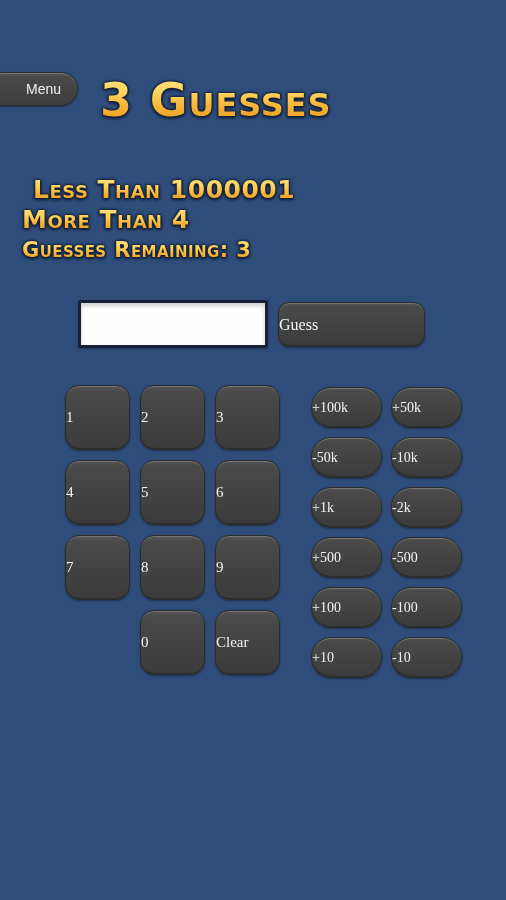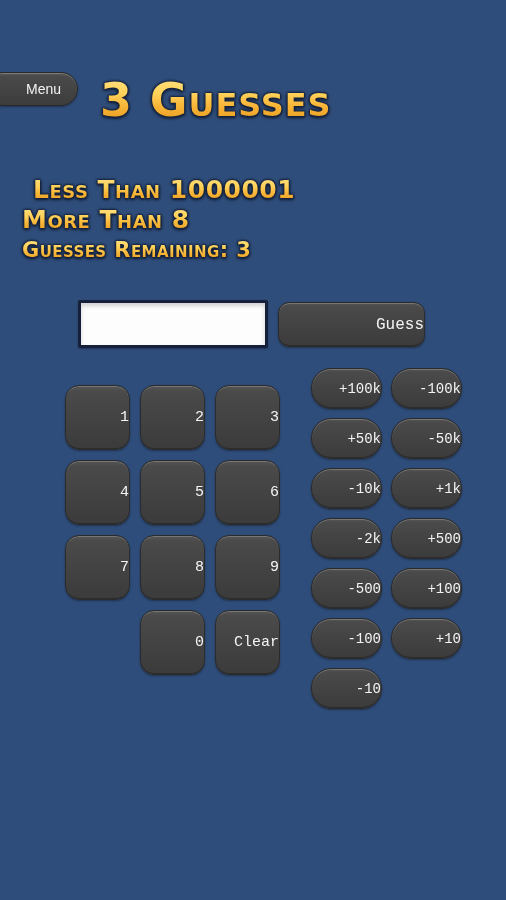--- a/index.html
+++ b/index.html
@@ -100,24 +100,24 @@
   
   .btn {
     background: linear-gradient(to bottom, #565656 0%, #4a4a4a 8%, #434343 50%, #3b3b3b 100%);
     border: 1px solid #2b2b2b;
     box-shadow: inset 0 1px 0 rgba(255,255,255,0.20),
                 inset 0 -1px 0 rgba(0,0,0,0.25),
                 0 1px 2px rgba(0,0,0,0.35);
     color: #f4f4f4;
     display: flex;
     align-items: center;
-    justify-content: flex-end;
+    justify-content: flex-start;
     cursor: pointer;
     user-select: none;
-    font-family: Liberation Mono, monospace;
+    font-family: Liberation Serif, serif;
   }
 
   #guess-button {
     position: absolute;
     left: 278px;
     top: 302px;
     width: 147px;
     height: 45px;
     border-radius: 11px;
     font-size: 16px;
@@ -144,21 +144,21 @@
     background: none;
     border: none;
     box-shadow: none;
     cursor: default;
   }
 
   
   #adjust-pad {
     position: absolute;
     left: 311px;
-    top: 368px;
+    top: 387px;
     display: grid;
     grid-template-columns: repeat(2, 71px);
     column-gap: 9px;
     row-gap: 9px;
   }
   .pill {
     width: 71px;
     height: 41px;
     border-radius: 20px;
     font-size: 14px;
@@ -169,21 +169,21 @@
 <body>
 
 <div id="menu-button">
   <span>Menu</span>
 </div>
 
 <div id="page-title" class="gold">3 Guesses</div>
 
 <div id="info-block">
   <div id="info-line-less" class="gold">Less Than 1000001</div>
-  <div id="info-line-more" class="gold">More Than 8</div>
+  <div id="info-line-more" class="gold">More Than 4</div>
   <div id="info-line-remaining" class="gold">Guesses Remaining: 3</div>
 </div>
 
 <input id="guess-input" type="text" placeholder="" style="">
 
 <div id="guess-button" class="btn">
   <span>Guess</span>
 </div>
 
 <div id="keypad">
@@ -221,23 +221,20 @@
     <div class="key btn">
       <span>Clear</span>
     </div>
   </div>
 
 <div id="adjust-pad">
     <div class="pill btn">
       <span>+100k</span>
     </div>
     <div class="pill btn">
-      <span>-100k</span>
-    </div>
-    <div class="pill btn">
       <span>+50k</span>
     </div>
     <div class="pill btn">
       <span>-50k</span>
     </div>
     <div class="pill btn">
       <span>-10k</span>
     </div>
     <div class="pill btn">
       <span>+1k</span>

